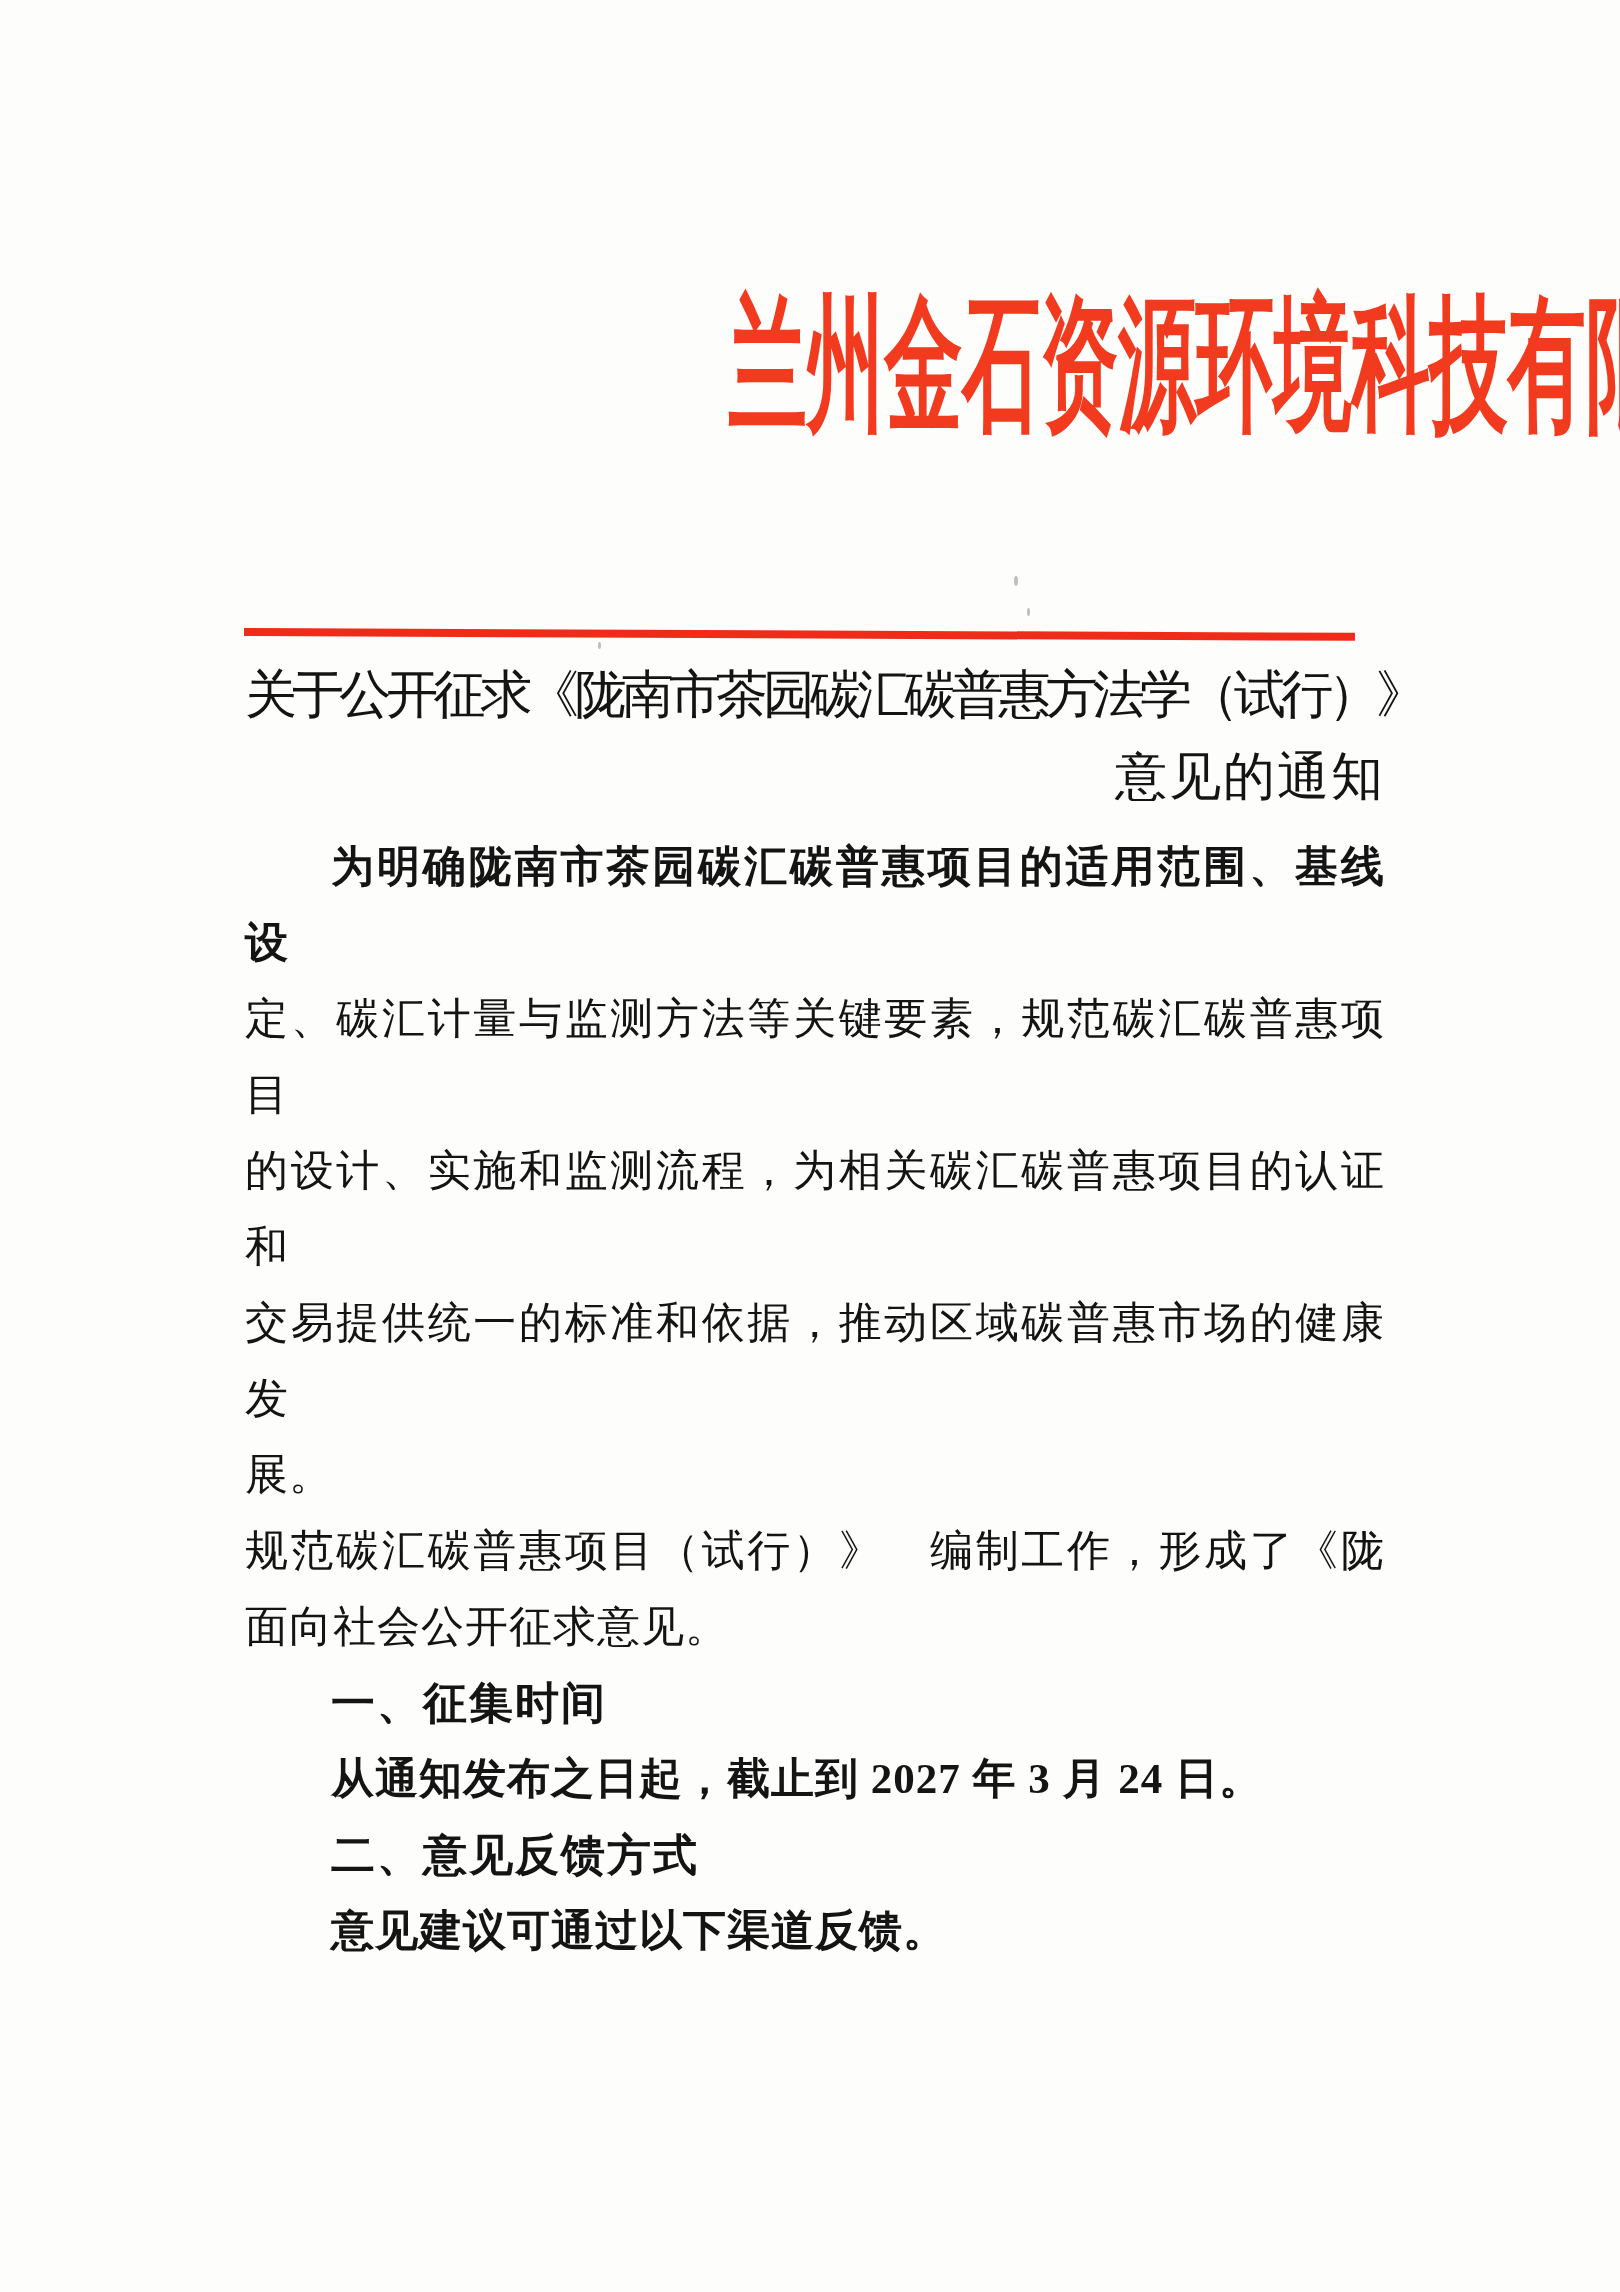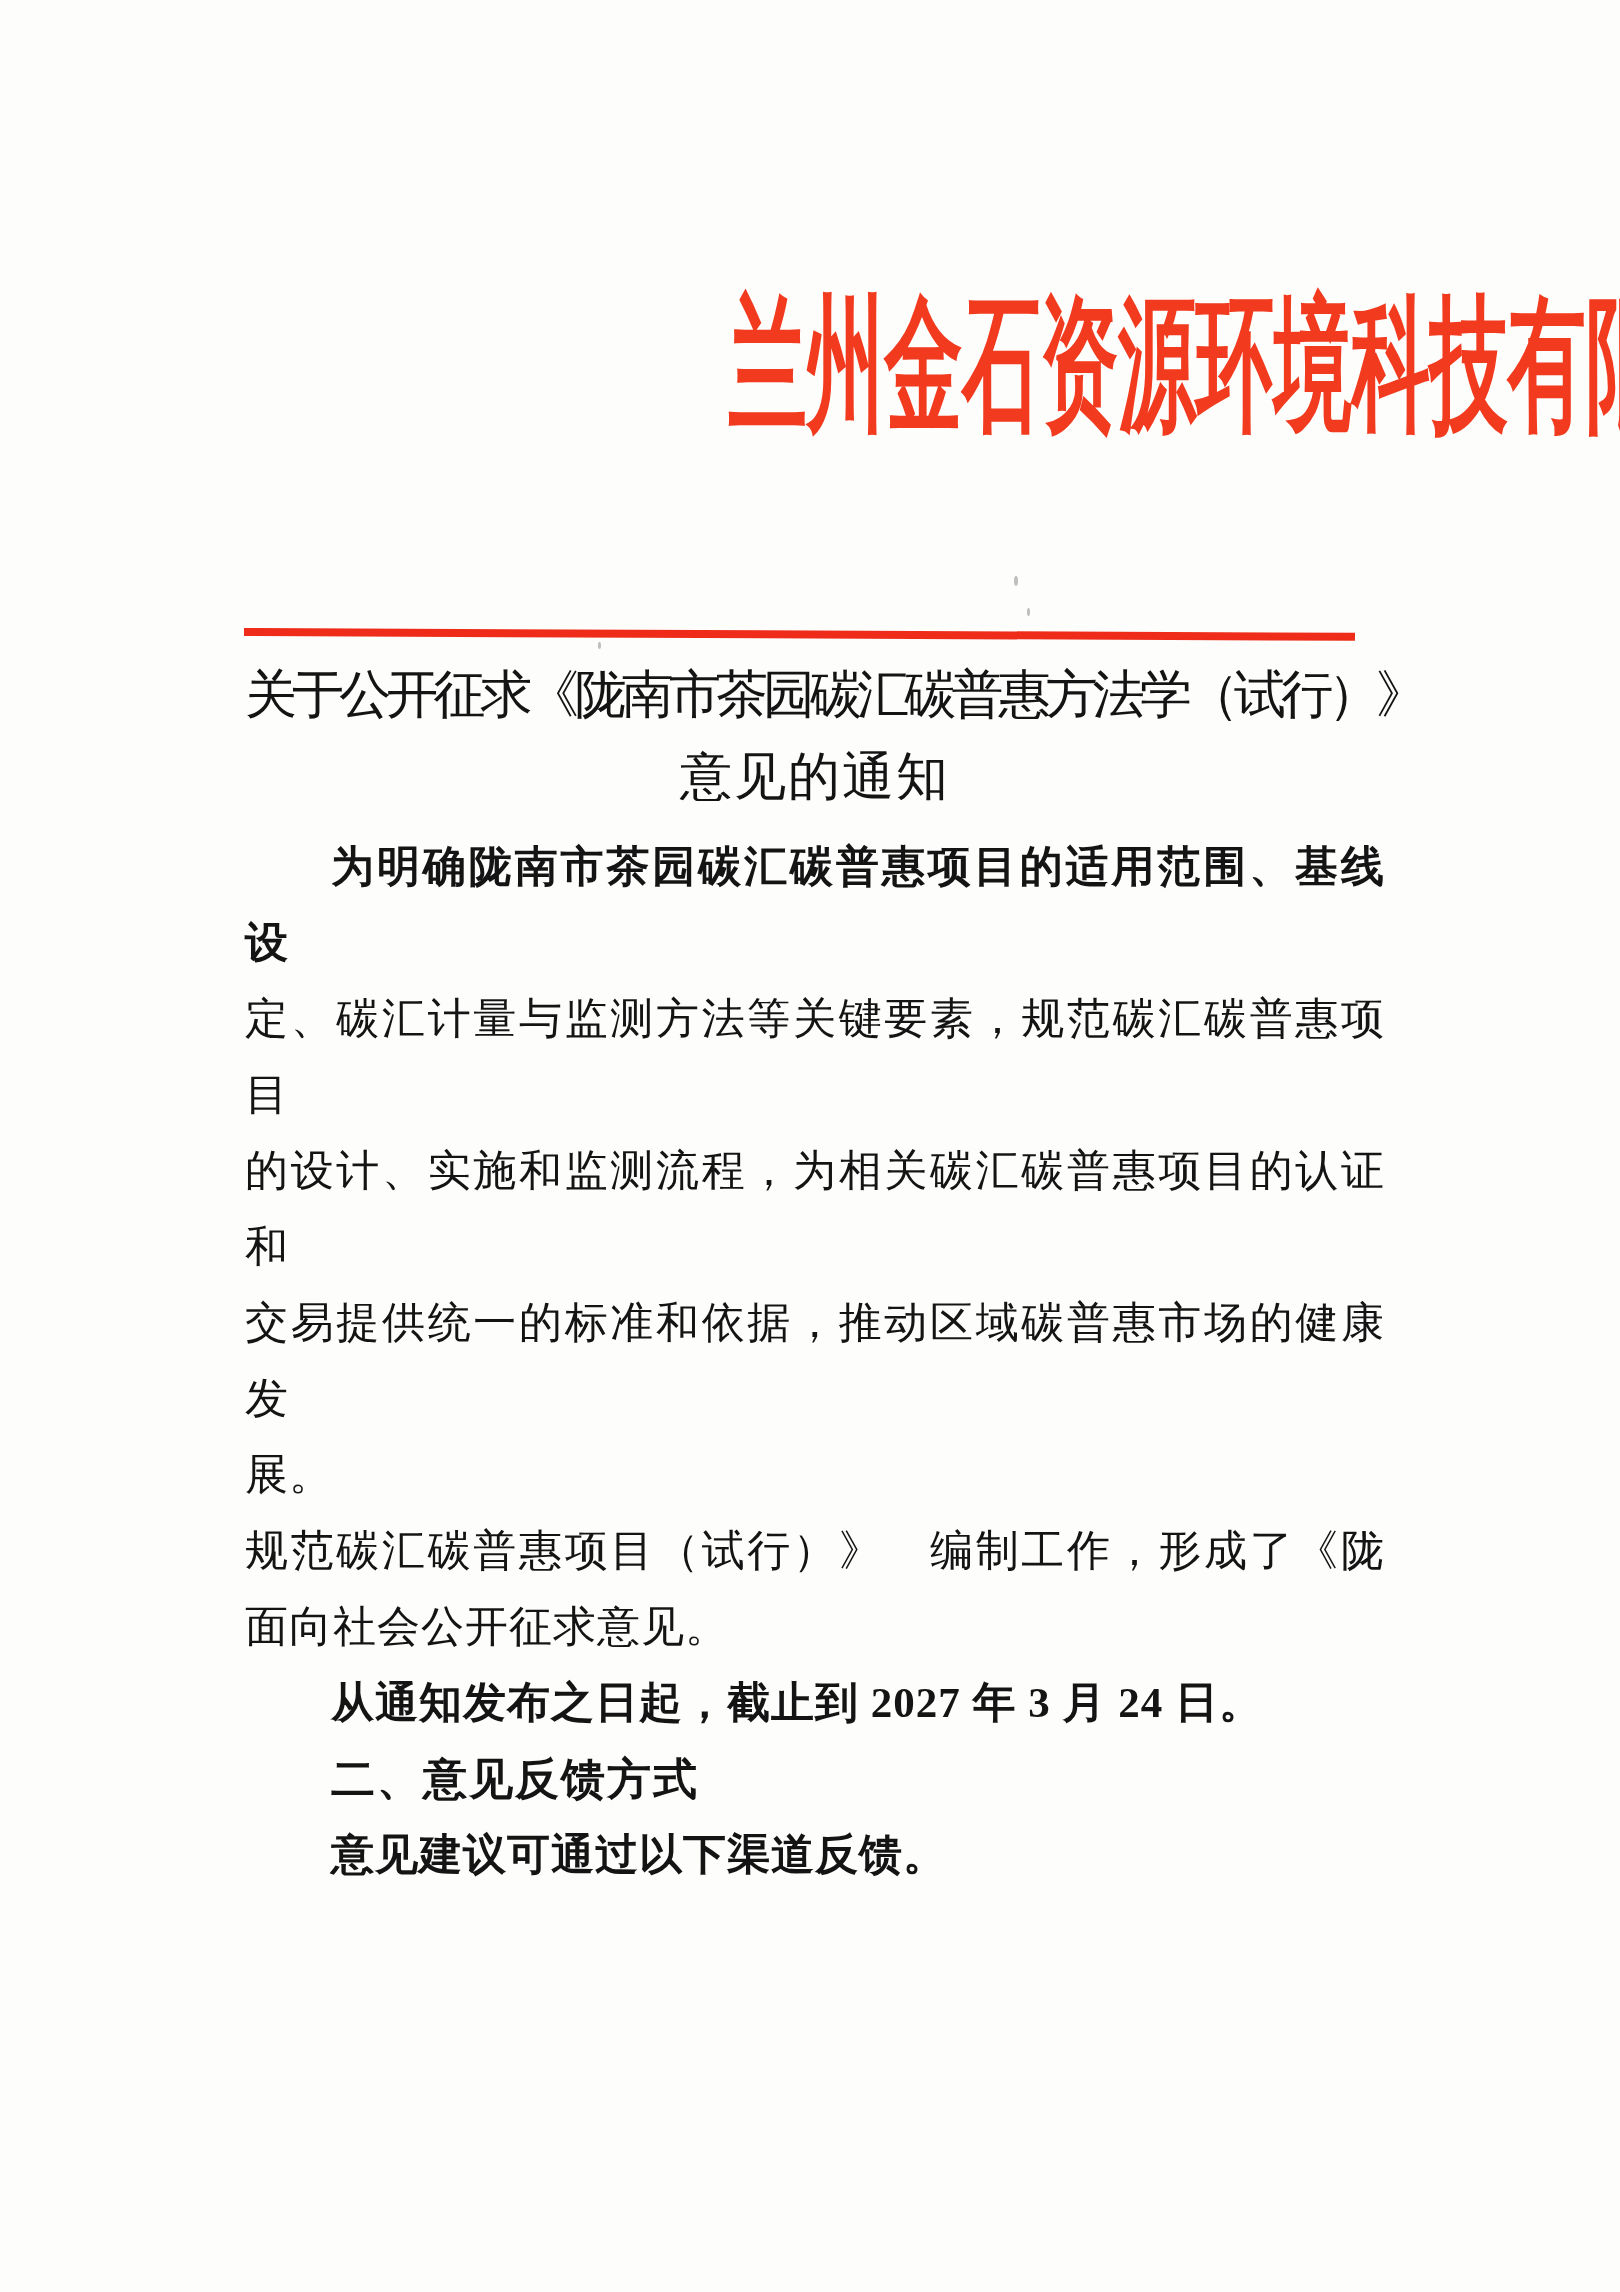--- a/index.html
+++ b/index.html
@@ -33,21 +33,21 @@
     transform:rotate(0.25deg);
     transform-origin:left center;
   }
   .doc-title {
     position:absolute;
     left:245px; top:663px; width:1140px;
     text-align:center;
     font-weight:400;
   }
   .doc-title .l1 { font-size:52px; line-height:63px; letter-spacing:-4.9px; white-space:nowrap; }
-  .doc-title .l2 { font-size:52px; line-height:63px; margin-top:18.6px; letter-spacing:2px; }
+  .doc-title .l2 { font-size:52px; line-height:63px; margin-top:18.6px; letter-spacing:2px;text-align:right; }
   .bodytext {
     position:absolute;
     left:245px; top:829px; width:1140px;
     font-size:43px;
     line-height:76px;
     letter-spacing:1px;
   }
   .ln { min-height:76px; }
   .just { text-align:justify; text-align-last:justify; }
   .indent { text-indent:86px;font-weight:bold; }
@@ -76,20 +76,21 @@
   </div>
 
   <div class="bodytext">
     <div class="ln just indent">为明确陇南市茶园碳汇碳普惠项目的适用范围、基线设</div>
     <div class="ln just">定、碳汇计量与监测方法等关键要素，规范碳汇碳普惠项目</div>
     <div class="ln just">的设计、实施和监测流程，为相关碳汇碳普惠项目的认证和</div>
     <div class="ln just">交易提供统一的标准和依据，推动区域碳普惠市场的健康发</div>
     <div class="ln">展。</div>
     <div class="ln just">规范碳汇碳普惠项目（试行）》　编制工作，形成了《陇</div>
     <div class="ln">面向社会公开征求意见。</div>
+    <div class="ln hdr indent">一、征集时间</div>
     <div class="ln indent">从通知发布之日起，截止到 2027 年 3 月 24 日。</div>
     <div class="ln hdr indent">二、意见反馈方式</div>
     <div class="ln indent">意见建议可通过以下渠道反馈。</div>
 
   </div>
 
   <div class="speck" style="left:1014px; top:576px; width:3.9px; height:9.8px;"></div>
   <div class="speck" style="left:1027px; top:608px; width:2.9px; height:7.8px;"></div>
   <div class="speck" style="left:598px;  top:642px; width:2.9px; height:6.9px;"></div>
 

